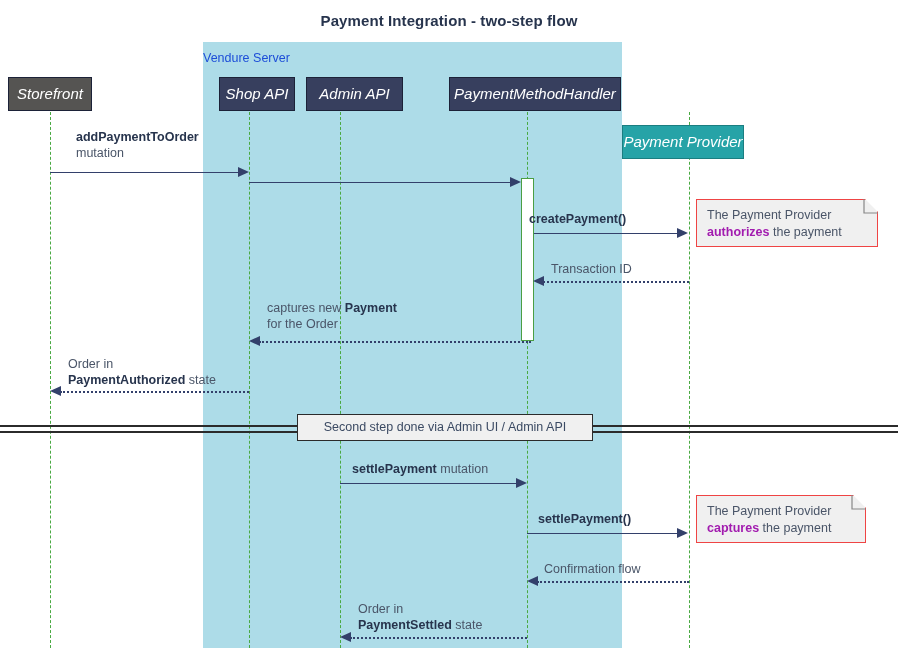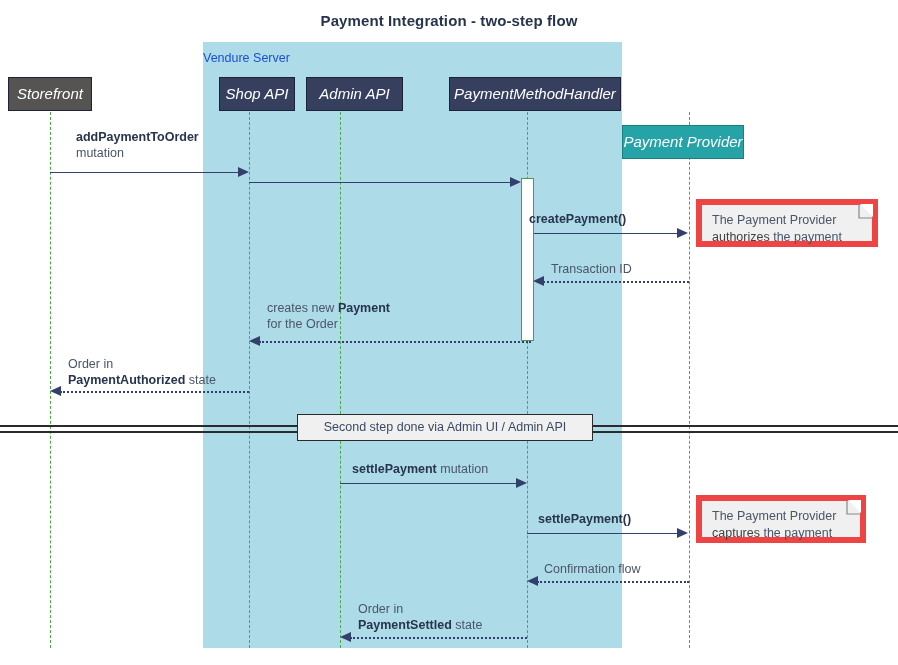--- a/index.html
+++ b/index.html
@@ -109,28 +109,28 @@
   .msg-label b {
     color: #27344d;
     font-weight: bold;
   }
 
   
   .note {
     position: absolute;
     box-sizing: border-box;
     background: #f0f0f0;
-    border: 6px solid #ef4444;
+    border: 1px solid #ef4444;
     font-size: 12.5px;
     color: #4a5568;
     line-height: 17px;
     padding: 7px 10px 7px 10px;
     white-space: nowrap;
   }
-  .note b { color: #404040; font-weight: normal; }
+  .note b { color: #a21caf; font-weight: bold; }
   .note-fold {
     position: absolute;
     right: -1px;
     top: -1px;
     width: 0;
     height: 0;
     border-left: 13px solid transparent;
     border-top: 13px solid #ffffff;
   }
   .note-fold-line {
@@ -212,21 +212,21 @@
     </svg>
   </div>
 
   <div class="msg-label" style="left:551px; top:261px;">
     <span>Transaction ID</span>
   </div>
   <div class="msg dotted" style="left:543px; top:281px; width:146px;"></div>
   <div class="arrowhead left" style="left:533px; top:276px;"></div>
 
   <div class="msg-label" style="left:267px; top:300px;">
-    <span>creates new </span><b>Payment</b><br>
+    <span>captures new </span><b>Payment</b><br>
     <span>for the Order</span>
   </div>
   <div class="msg dotted" style="left:259px; top:341px; width:272px;"></div>
   <div class="arrowhead left" style="left:249px; top:336px;"></div>
 
   <div class="msg-label" style="left:68px; top:356px;">
     <span>Order in</span><br>
     <b>PaymentAuthorized</b><span> state</span>
   </div>
   <div class="msg dotted" style="left:60px; top:391px; width:189px;"></div>

